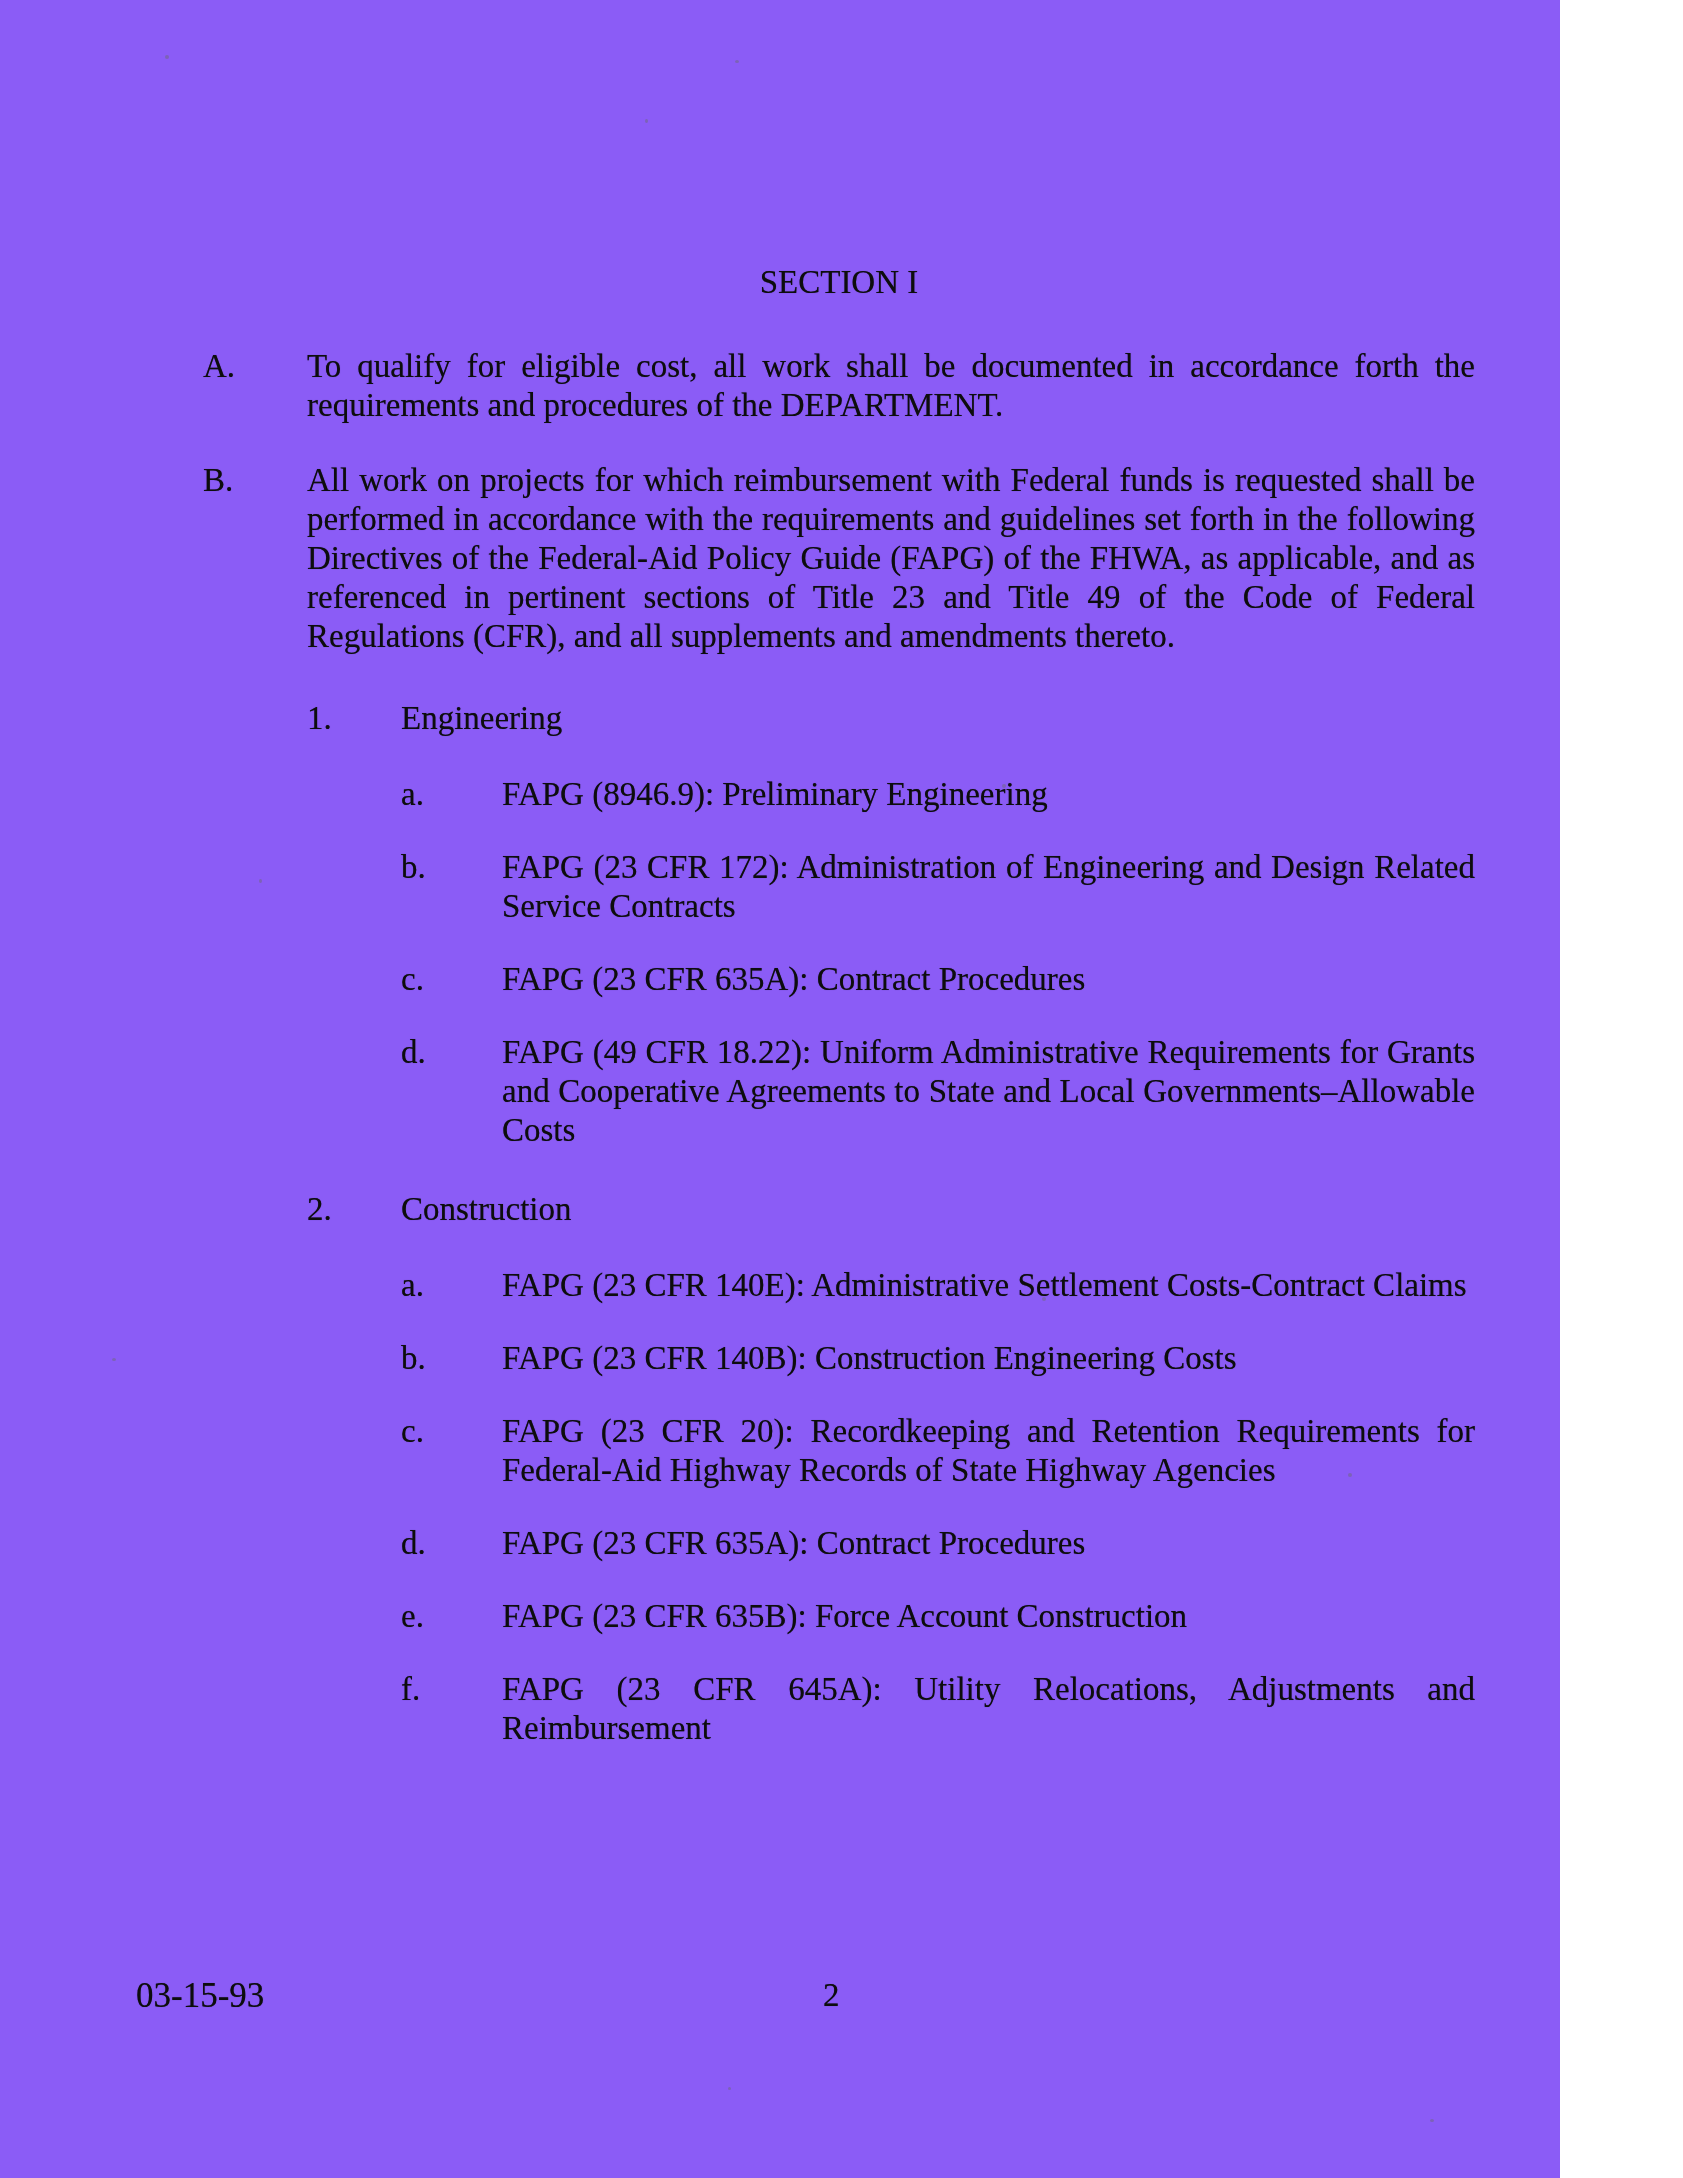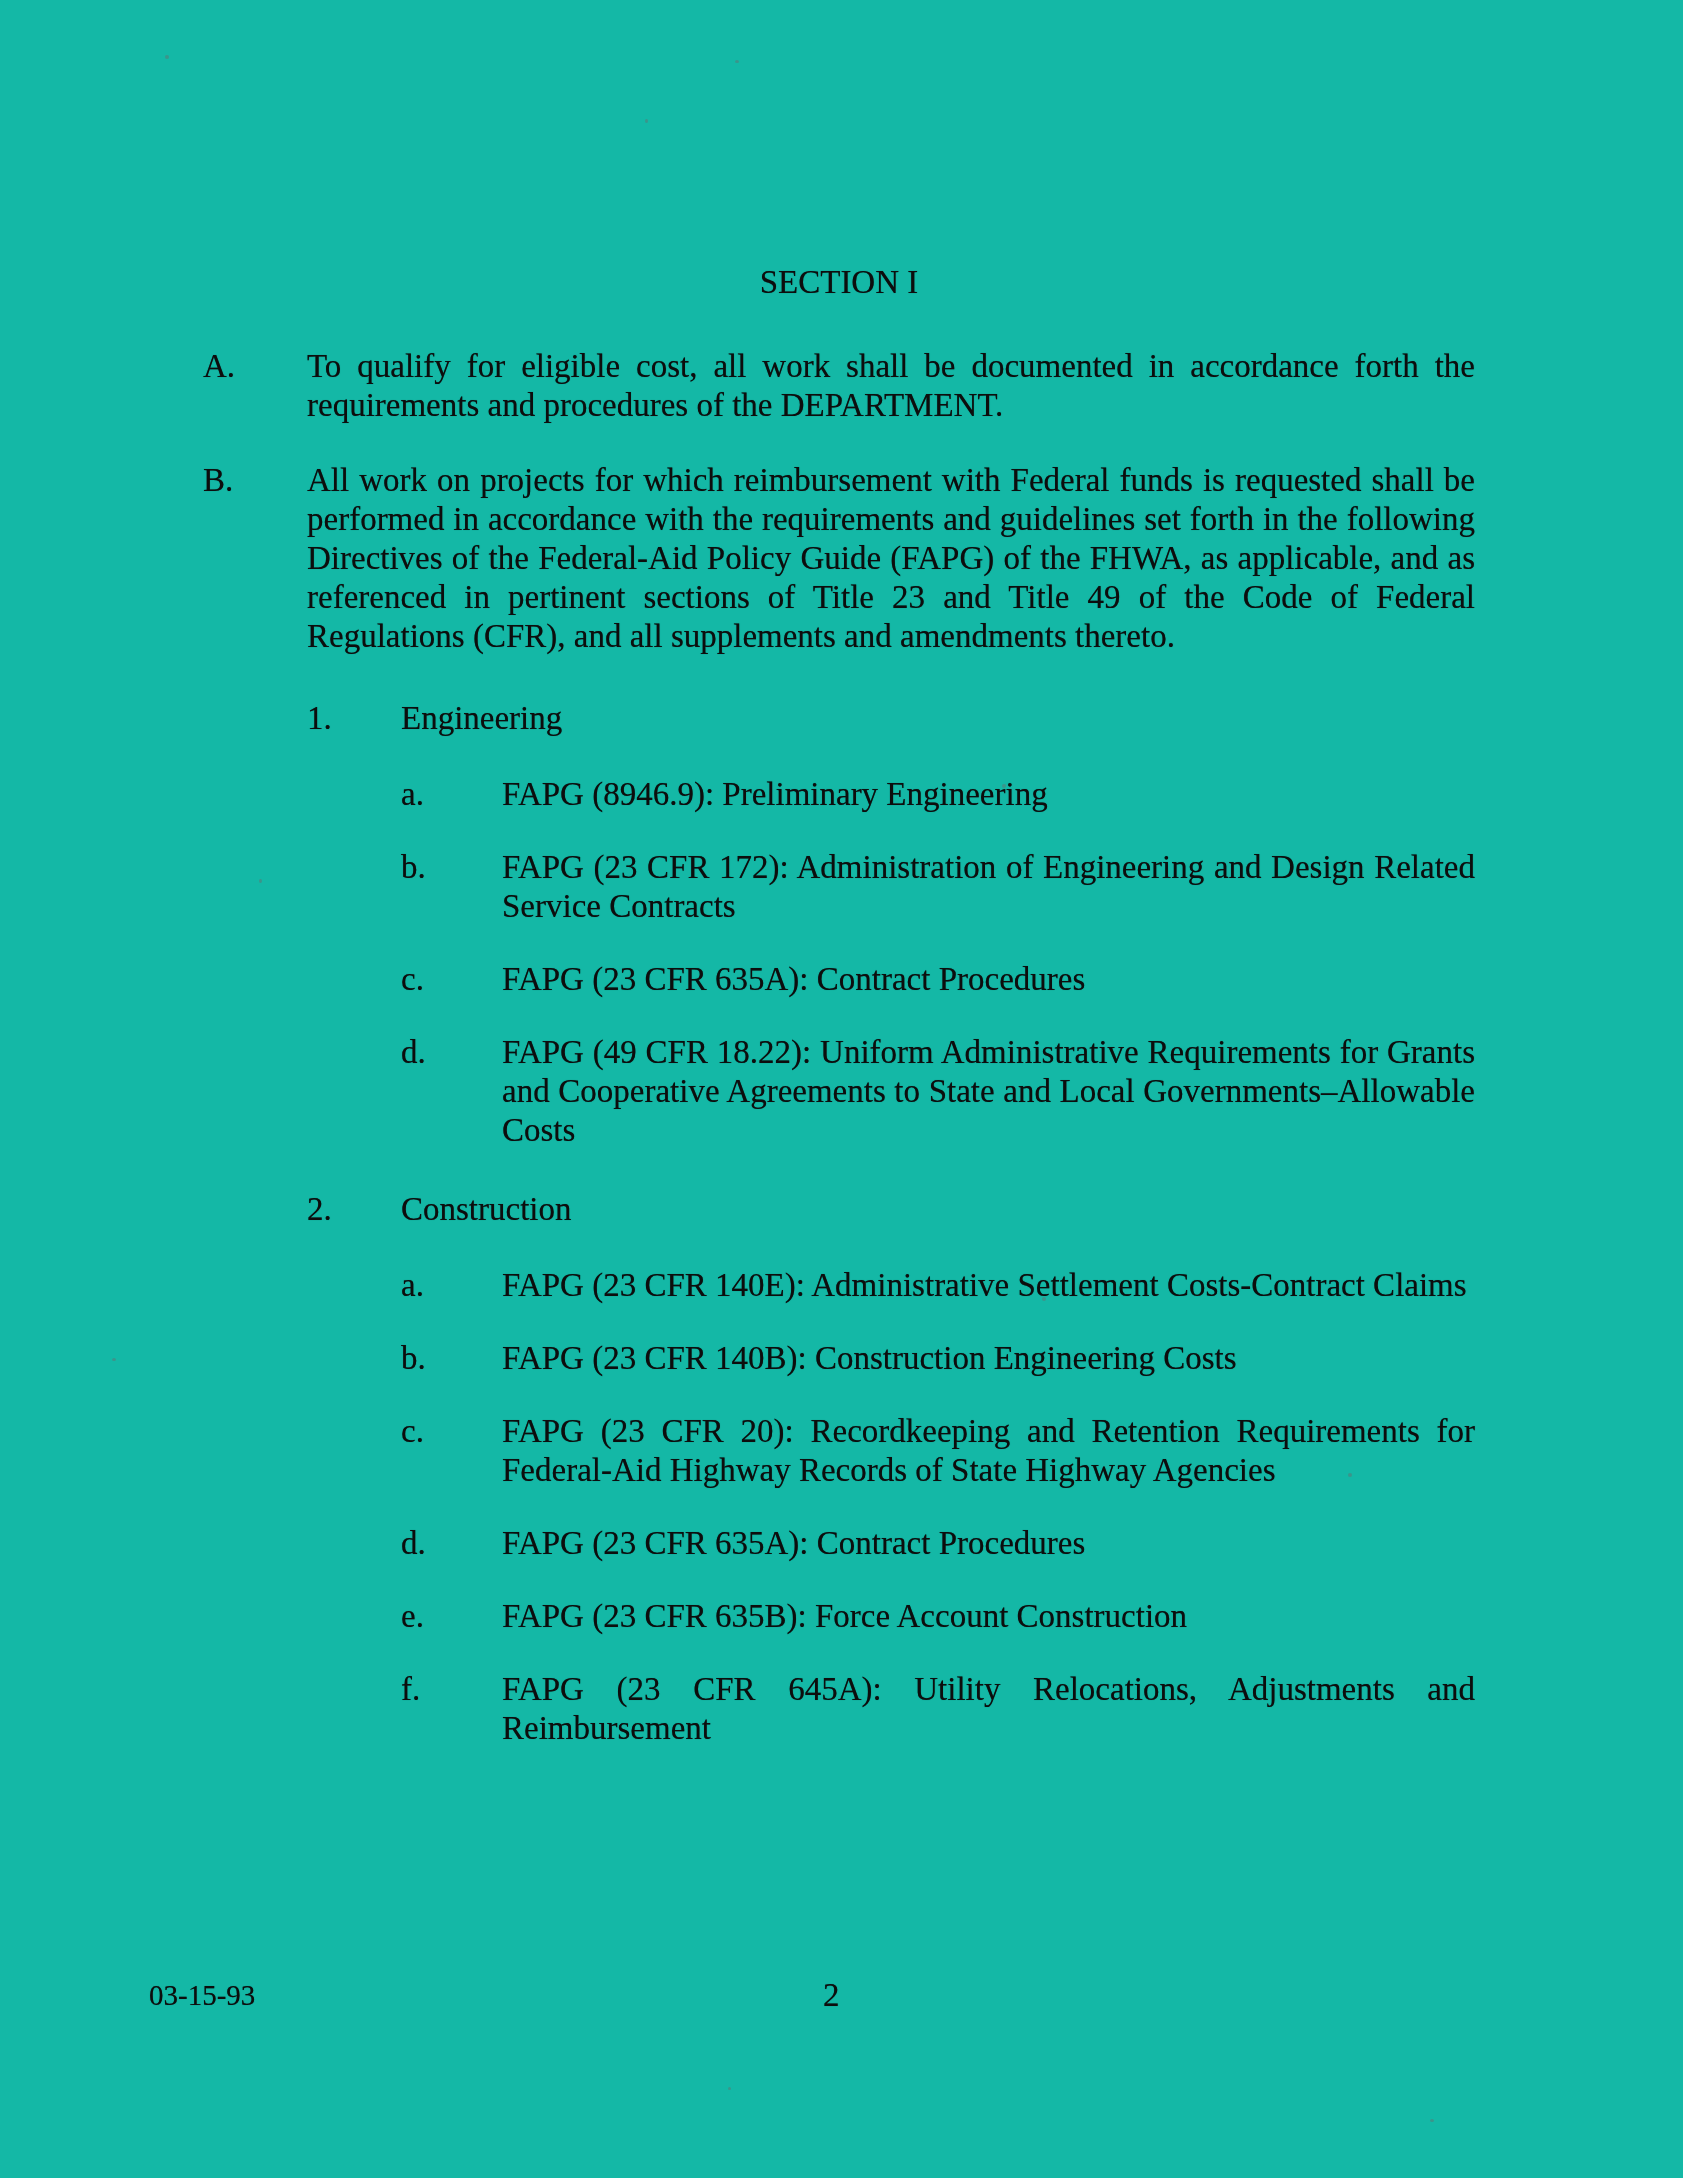--- a/index.html
+++ b/index.html
@@ -10,22 +10,22 @@
   body {
     width: 1683px;
     height: 2178px;
     position: relative;
     font-family: "Liberation Serif", "DejaVu Serif", serif;
     color: #0d0d0d;
   }
   .page {
     position: absolute;
     left: 0; top: 0;
-    width: 1683px; height: 2178px;
-    background: #14b8a6;
+    width: 1560px; height: 2178px;
+    background: #8b5cf6;
     overflow: hidden;
   }
   .content {
     position: absolute;
     left: 203px;
     top: 263px;
     width: 1272px;
     font-size: 33px;
     line-height: 39px;
     text-shadow: 0 0 0.7px rgba(0,0,0,0.55);
@@ -54,23 +54,23 @@
   .l3 { margin-left: 198px; }
   .l3 .lbl { width: 101px; }
 
   .para-a { margin-bottom: 36px; }
   .para-b { margin-bottom: 43px; }
   .sec-head { margin-bottom: 37px; }
   .sec-break { margin-top: 40px; }
 
   .footer-date {
     position: absolute;
-    left: 149px;
+    left: 136px;
     top: 1976px;
-    font-size: 29px;
+    font-size: 35px;
     line-height: 39px;
     text-shadow: 0 0 0.7px rgba(0,0,0,0.55);
   }
   .footer-page {
     position: absolute;
     left: 823px;
     top: 1976px;
     font-size: 33px;
     line-height: 39px;
     text-shadow: 0 0 0.7px rgba(0,0,0,0.55);

